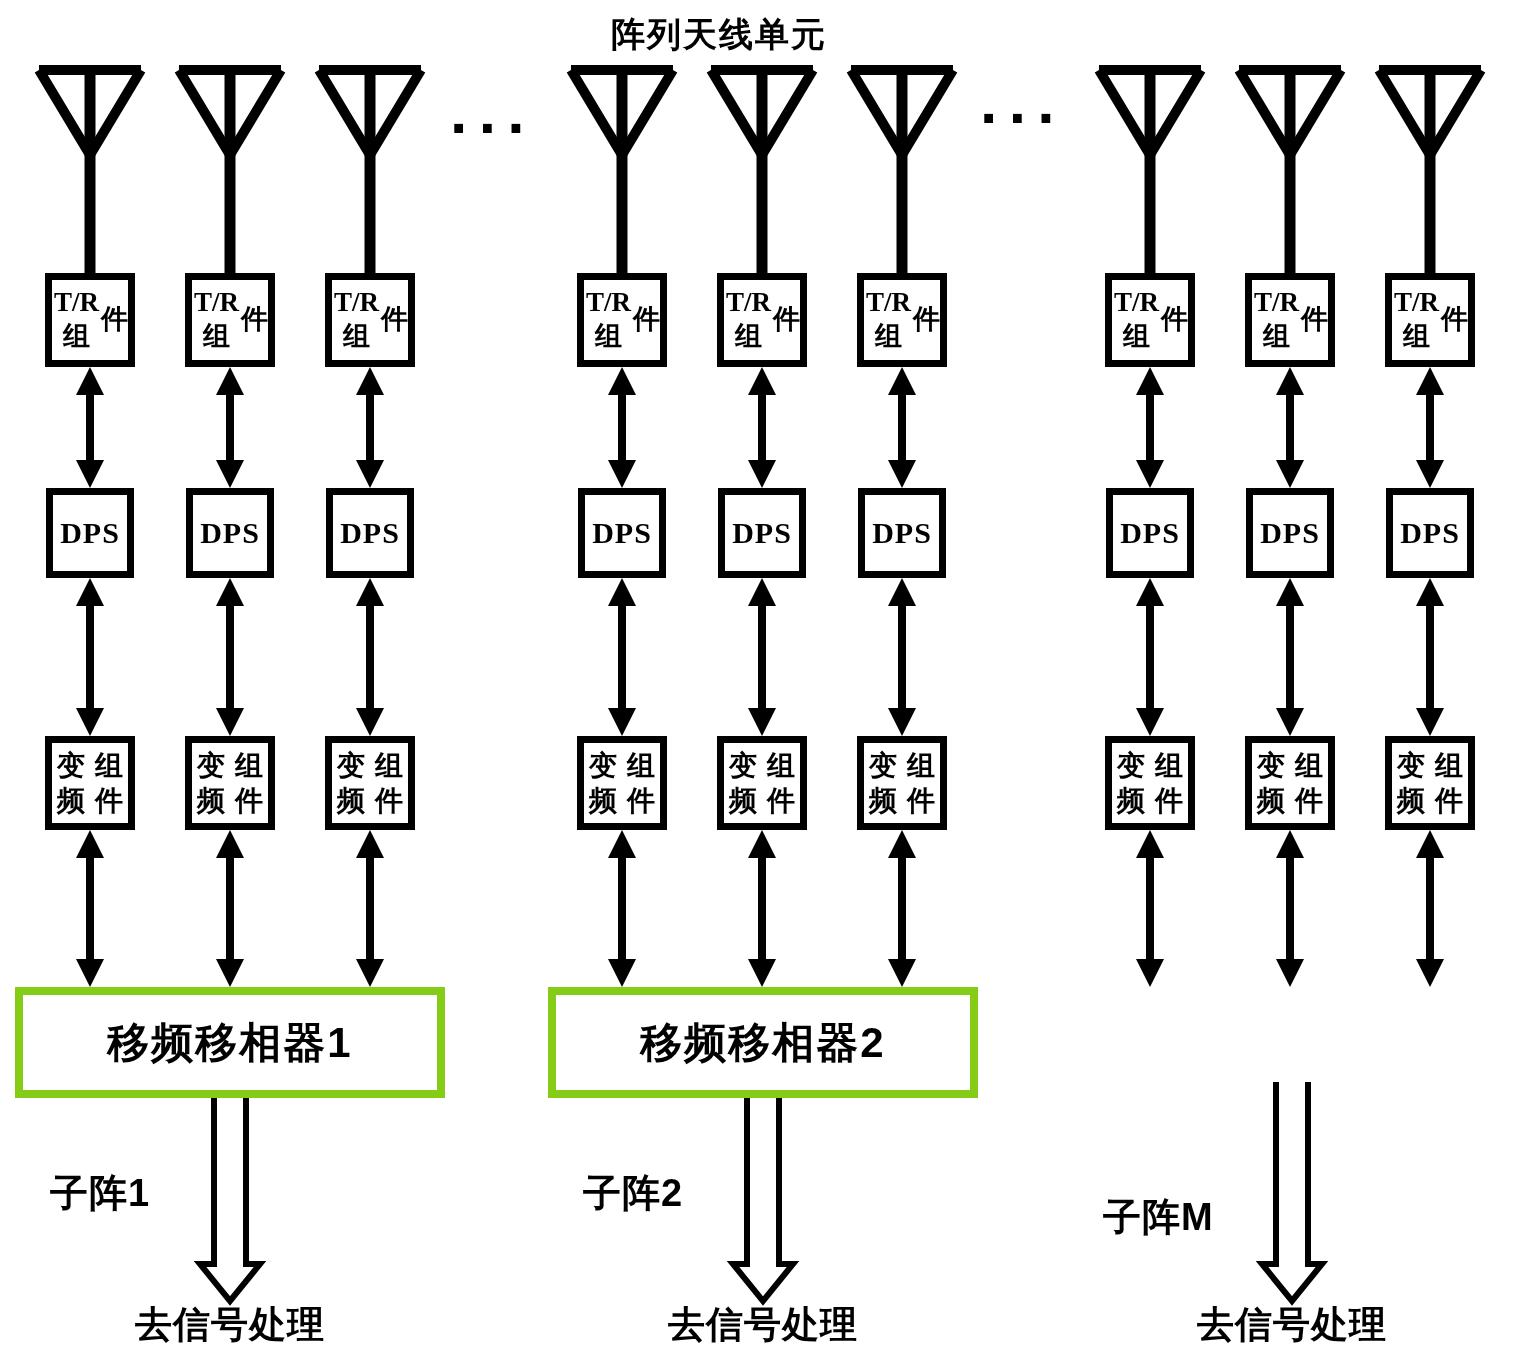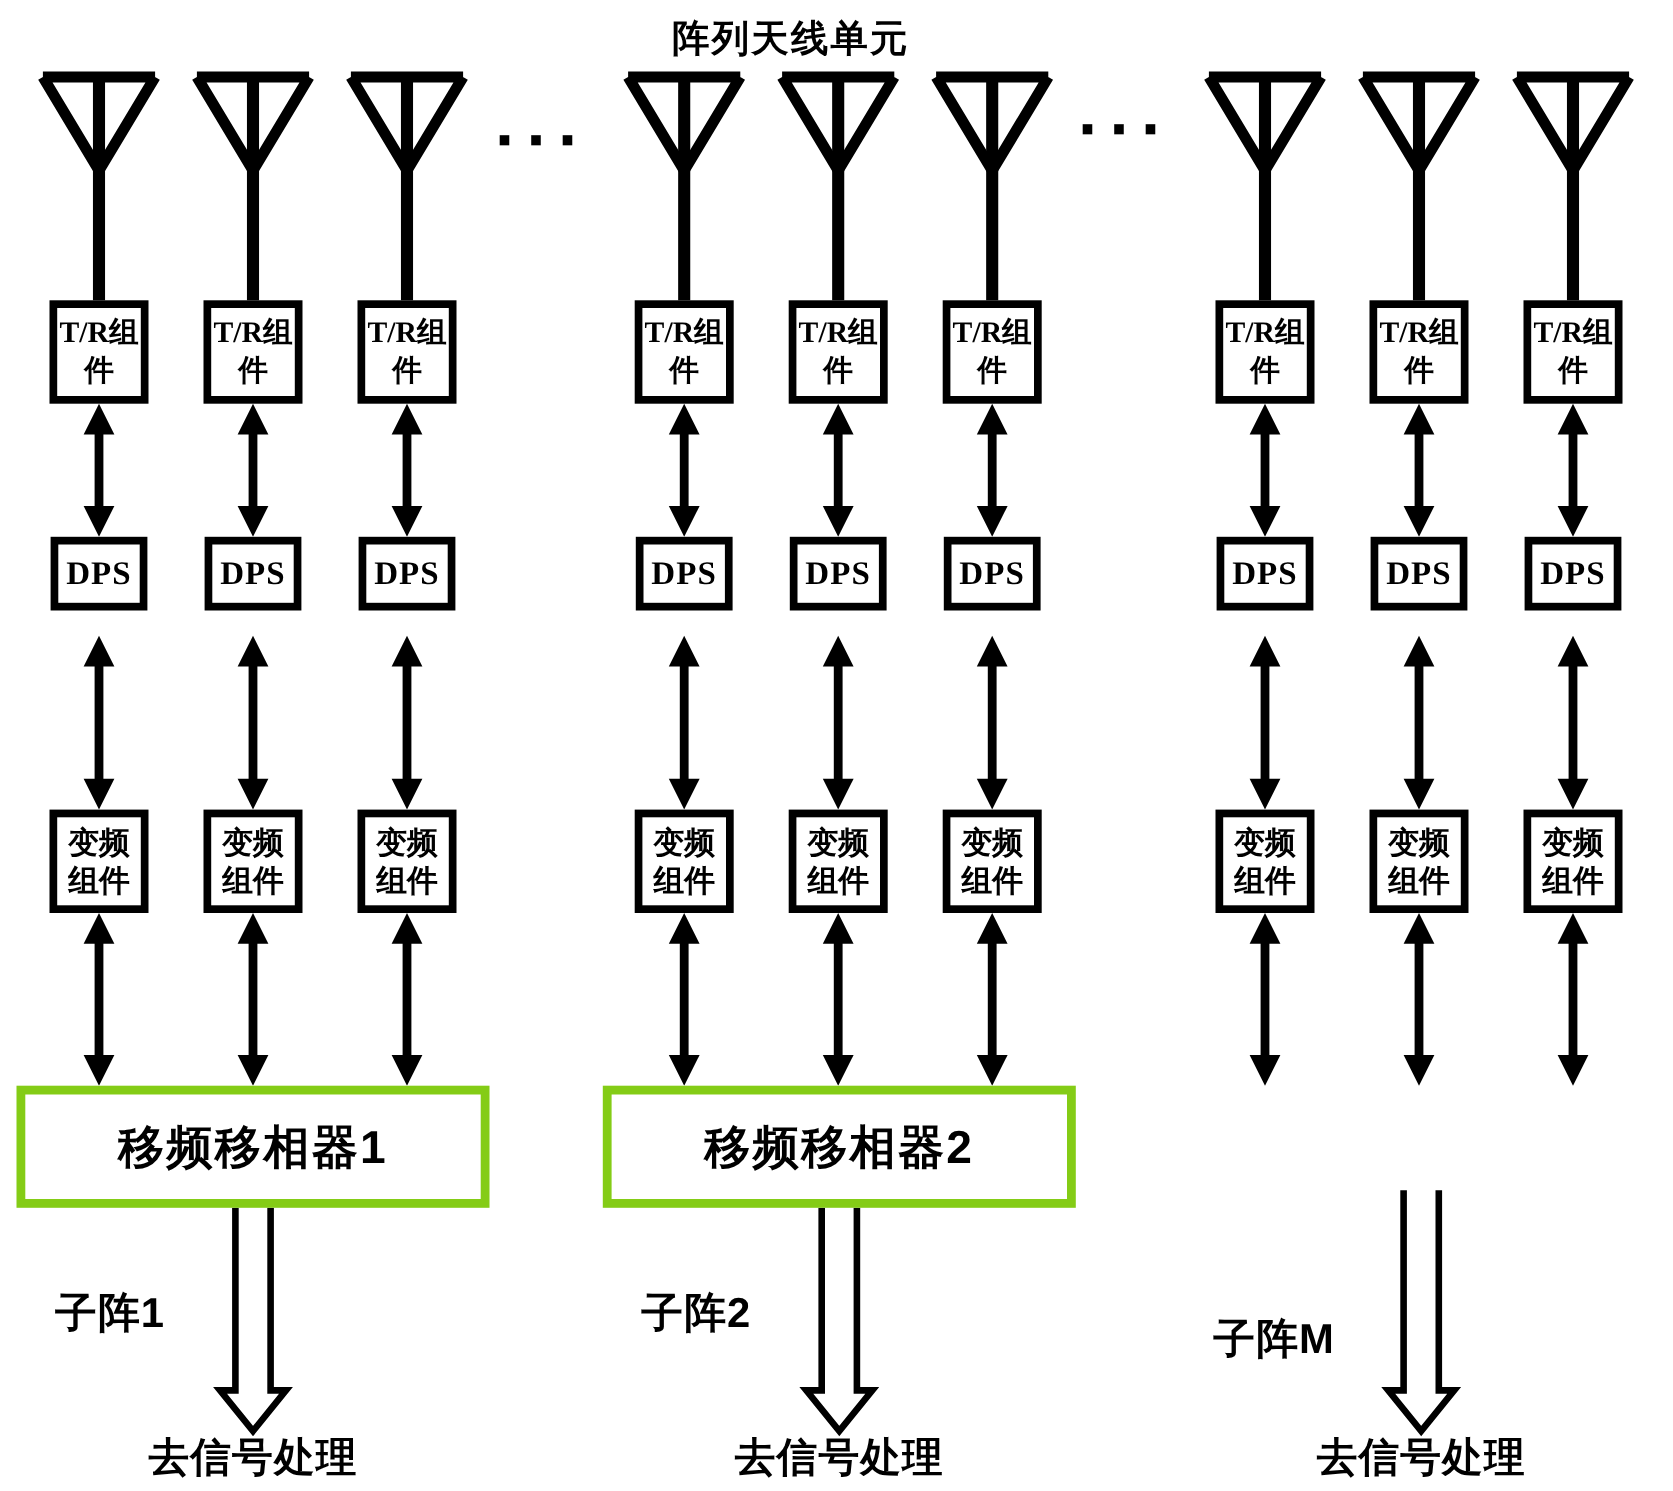--- a/index.html
+++ b/index.html
@@ -7,25 +7,25 @@
     position:relative;width:1521px;height:1355px;background:#fff;
     font-family:"Liberation Sans",sans-serif;color:#000;overflow:hidden;
   }
   .layer{position:absolute;left:0;top:0;}
   .title{
     position:absolute;left:0;top:12px;width:1438px;text-align:center;
     font-size:34px;font-weight:bold;letter-spacing:2px;
   }
   .small-box{
     position:absolute;box-sizing:border-box;background:#fff;border:7px solid #000;
-    display:flex;flex-direction:column;align-items:center;justify-content:center;
+    display:flex;align-items:center;justify-content:center;
     font-weight:bold;text-align:center;line-height:1.25;
   }
   .tr-box{width:90px;height:94px;top:273px;font-size:27px;font-family:"Liberation Serif",serif;}
-  .dps-box{width:88px;height:67px;top:488px;font-size:30px;font-family:"Liberation Serif",serif;letter-spacing:1px;}
+  .dps-box{width:88px;height:90px;top:488px;font-size:30px;font-family:"Liberation Serif",serif;letter-spacing:1px;}
   .conv-box{width:90px;height:94px;top:736px;font-size:28px;}
   .wide-box{
     position:absolute;box-sizing:border-box;background:#fff;border:8px solid #84cc16;
     top:987px;width:430px;height:111px;display:flex;align-items:center;justify-content:center;
     font-size:42px;font-weight:bold;letter-spacing:2px;
   }
   .subarray-label{
     position:absolute;top:1168px;font-size:38px;font-weight:bold;letter-spacing:1px;
   }
   .output-label{

